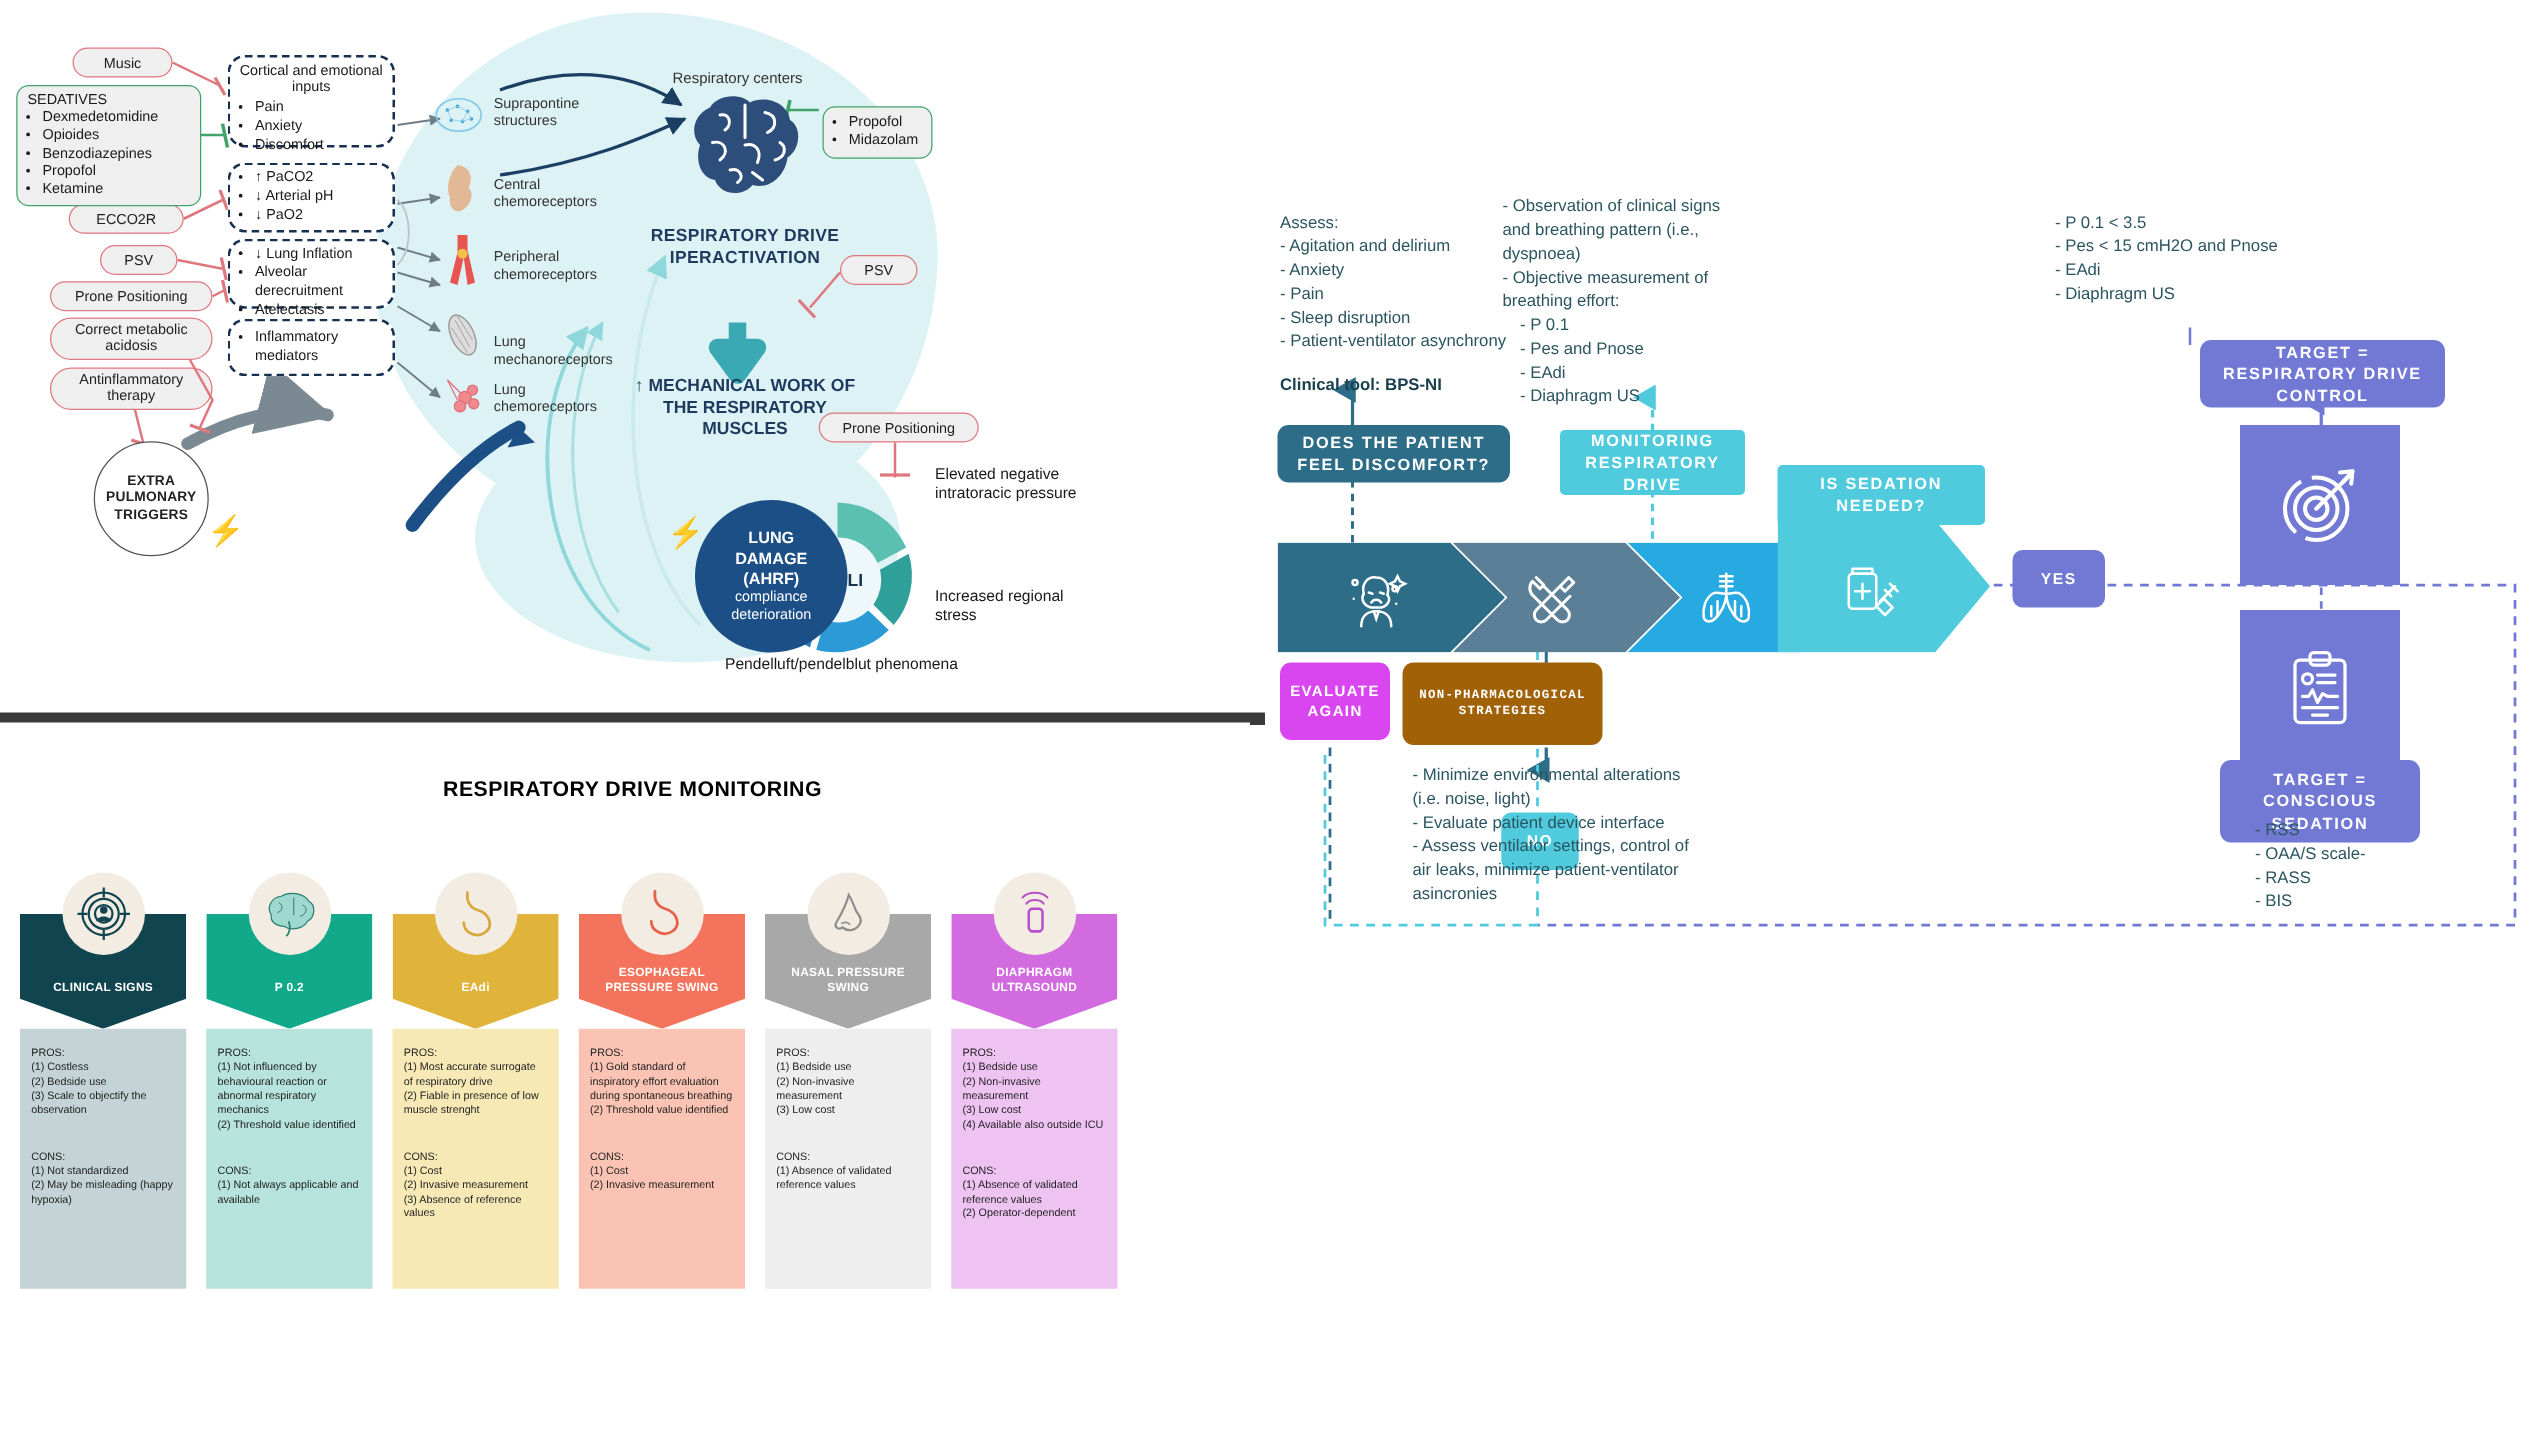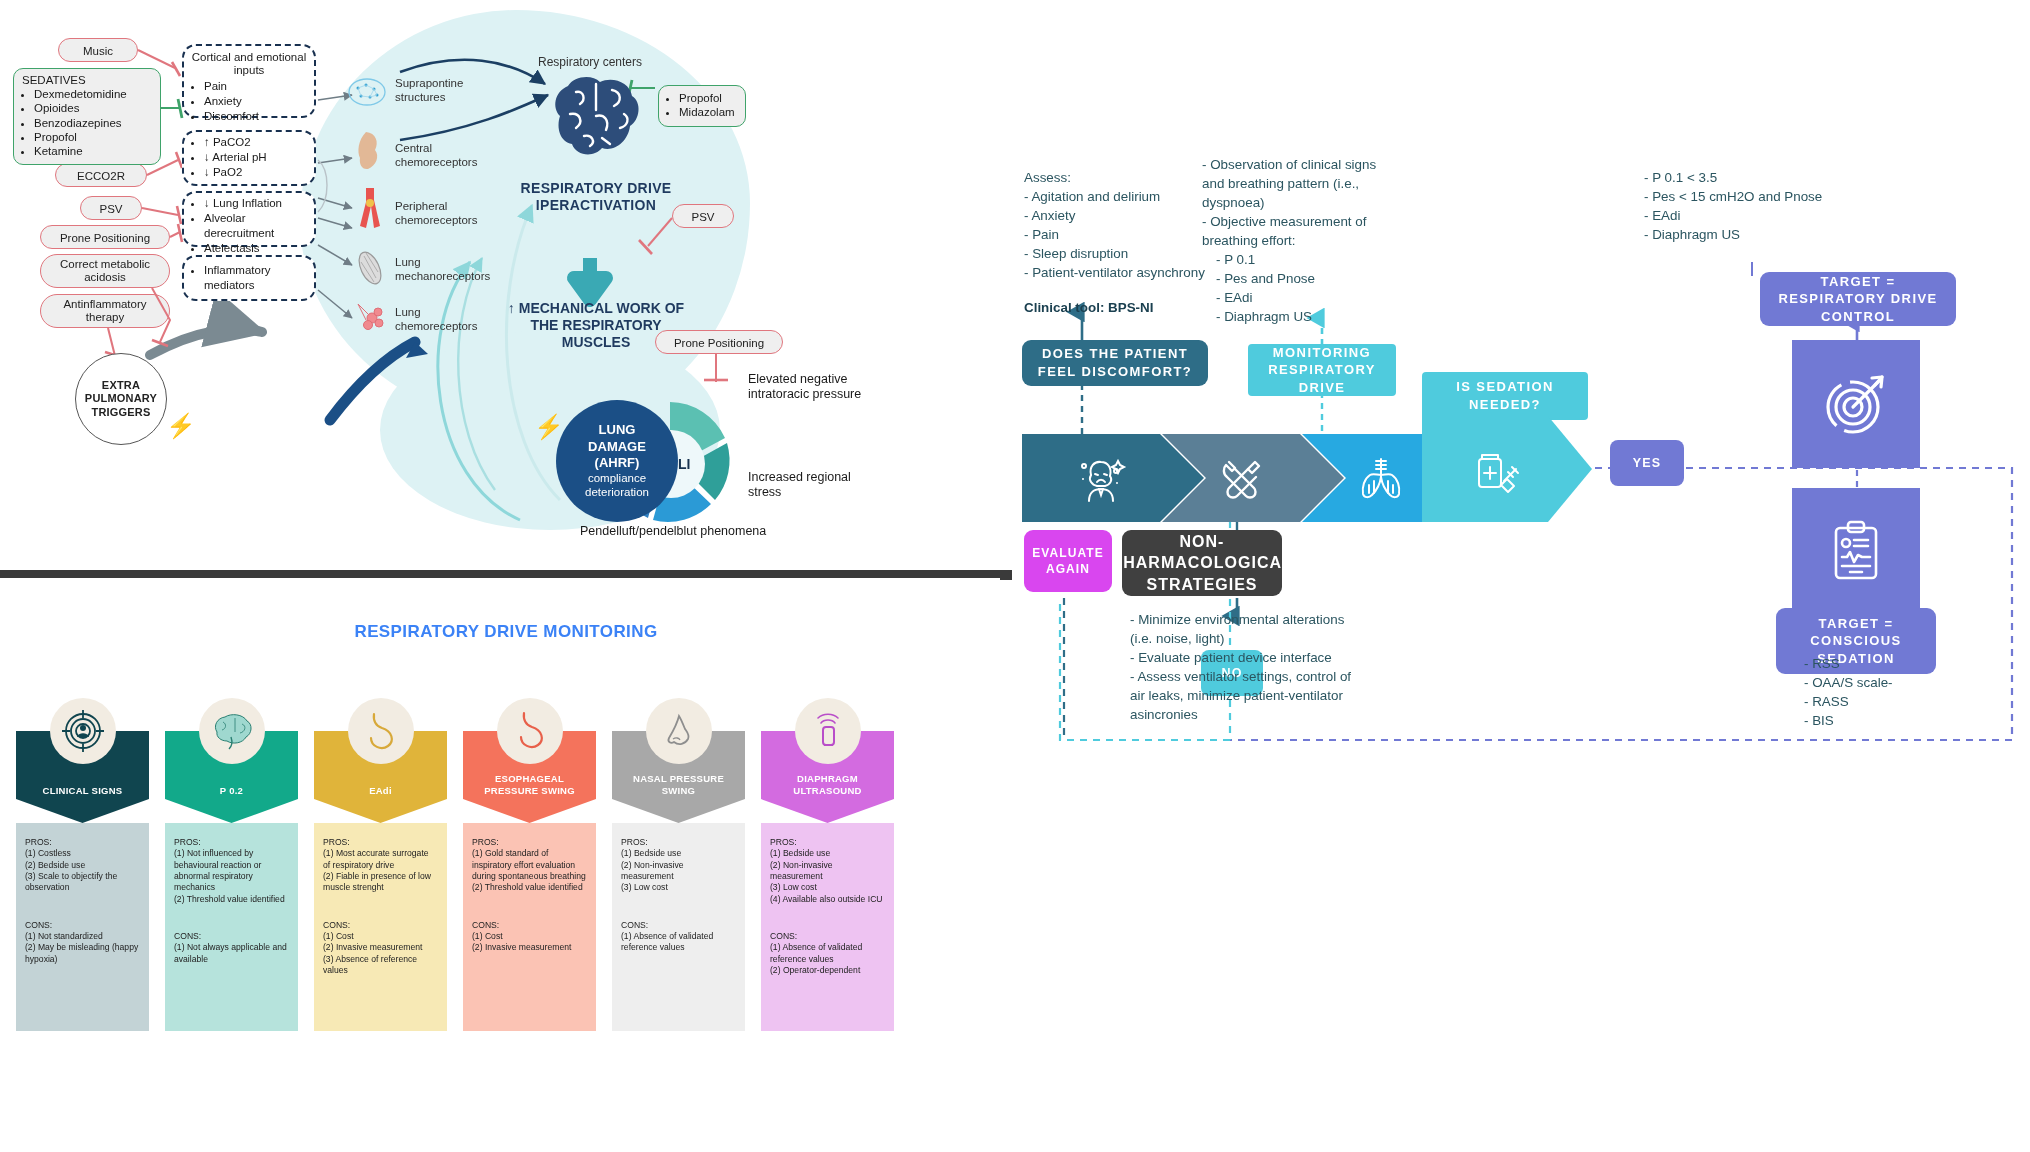--- a/index.html
+++ b/index.html
@@ -73,21 +73,21 @@
   .lungdmg .s { font-size: 11.5px; }
   .psili-hub {
     position: absolute; border-radius: 50%; background: #eef8fa;
     display: flex; align-items: center; justify-content: center;
     font-weight: bold; font-size: 14px; color: #16324f;
   }
   .bolt { position: absolute; color: #f6c025; font-size: 24px; line-height: 1; }
 
   
   #panelB { position: absolute; left: 0; top: 580px; width: 1012px; height: 572px; background: #fff; overflow: hidden; }
-  #panelB .title { position: absolute; top: 42px; width: 100%; text-align: center; font-size: 17px; font-weight: bold; color: #3b82f6; letter-spacing: .4px; }
+  #panelB .title { position: absolute; top: 42px; width: 100%; text-align: center; font-size: 17px; font-weight: bold; color: #000000; letter-spacing: .4px; }
   .mcol { position: absolute; top: 118px; width: 133px; }
   .mcol .icon-circ {
     position: absolute; left: 50%; transform: translateX(-50%);
     top: 0; width: 66px; height: 66px; border-radius: 50%;
     background: #f2ece2; display: flex; align-items: center; justify-content: center;
     z-index: 3;
   }
   .mcol .hdr {
     position: absolute; top: 33px; left: 0; width: 133px; height: 92px;
     clip-path: polygon(0 0, 100% 0, 100% 74%, 50% 100%, 0 74%);
@@ -315,21 +315,21 @@
     </div>
 
     <svg style="position:absolute; left:352px; top:248px; width:36px; height:40px;">
       <ellipse cx="18" cy="20" rx="9" ry="17" fill="#dcdcdc" stroke="#9a9a9a" stroke-width="1.2" transform="rotate(-25 18 20)"></ellipse>
       <g stroke="#9a9a9a" stroke-width=".7" fill="none">
         <path d="M12 8 L24 30"></path>
           <path d="M9 14 L22 34"></path>
           <path d="M14 5 L26 24"></path>
       </g>
     </svg>
-    <div class="recep-label" style="left:395px; top:256px; width:100px;">
+    <div class="recep-label" style="left:395px; top:268px; width:100px;">
       <span>Lung mechanoreceptors</span>
     </div>
 
     <svg style="position:absolute; left:352px; top:298px; width:38px; height:38px;">
       <g fill="#f08a8f" stroke="#e06e76" stroke-width="1">
         <path d="M6 6 L18 18"></path>
           <path d="M6 6 L14 22"></path>
         <circle cx="20" cy="20" r="5"></circle>
           <circle cx="26" cy="14" r="4"></circle>
         <circle cx="16" cy="27" r="4.5"></circle>
@@ -726,21 +726,21 @@
       <span>YES</span>
     </div>
     <div class="lbl-small" style="left:189px; top:650px; width:62px; height:46px; background:#4fcbdd;">
       <span>NO</span>
     </div>
 
     <div class="tag" style="left:12px; top:530px; width:88px; height:62px; background:#d946ef; font-size:12px; letter-spacing:1.1px;">
       <span>EVALUATE AGAIN</span>
     </div>
 
-    <div class="tag" style="left:110px; top:530px; width:160px; height:66px; background:#404040; font-size:16px; letter-spacing:1px;">
+    <div class="tag" style="left:110px; top:530px; width:160px; height:66px; background:#a16207; font-size:10px; letter-spacing:1px;font-family:Liberation Mono, monospace;">
       <span>NON-PHARMACOLOGICAL STRATEGIES</span>
     </div>
 
     <div class="ftext" style="left:118px; top:610px; width:236px;">
       <div>- Minimize environmental alterations (i.e. noise, light)</div>
       <div>- Evaluate patient device interface</div>
       <div>- Assess ventilator settings, control of air leaks, minimize patient-ventilator asincronies</div>
     </div>
 
     <div class="sqbox" style="left:780px; top:340px; width:128px; height:128px; background:#7179d4;">

